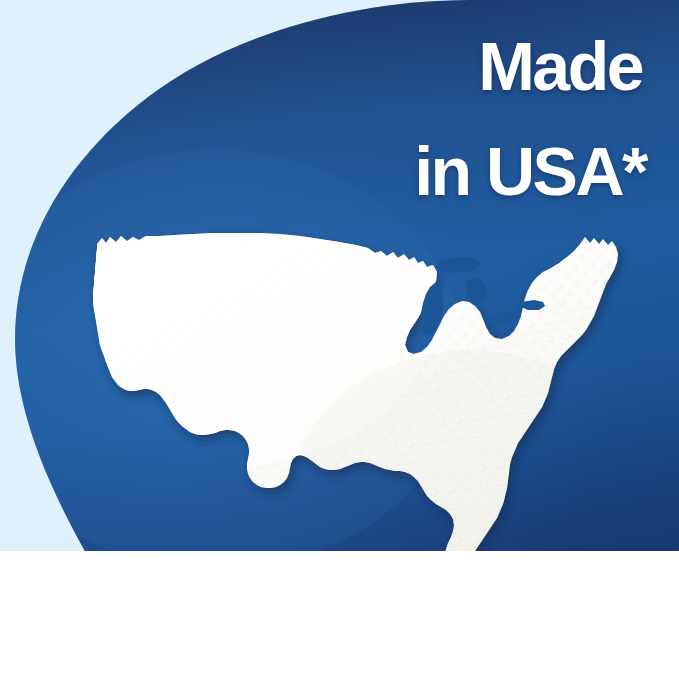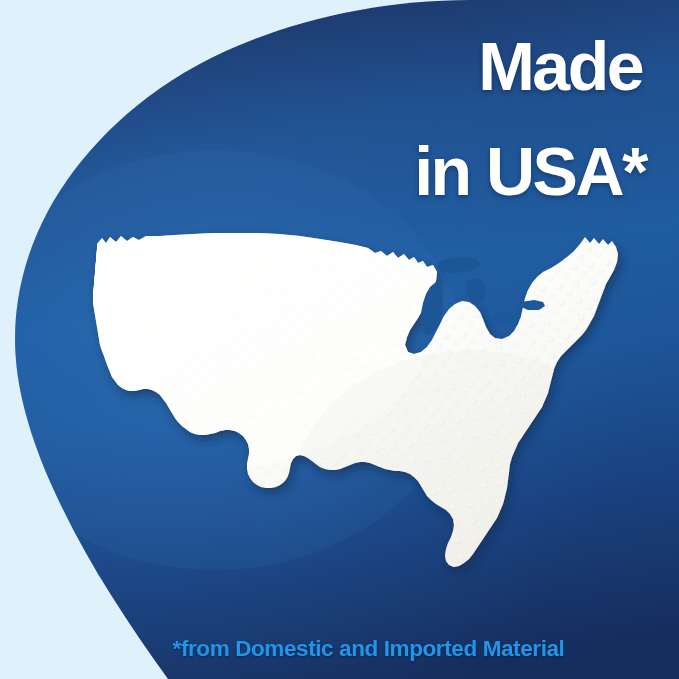--- a/index.html
+++ b/index.html
@@ -7,21 +7,21 @@
     padding: 0;
     background: #ffffff;
   }
   body {
     font-family: "Liberation Sans", sans-serif;
   }
 
   #promo-banner {
     position: relative;
     width: 679px;
-    height: 679px;
+    height: 551px;
     overflow: hidden;
     background: #0f172a;
   }
 
   #bg-pale {
     position: absolute;
     inset: 0;
     background: #DFF1FB;
   }
 
@@ -263,15 +263,14 @@
 
         <path d="M 492,315 L 506,312 L 517,313 L 521,317 L 516,322
                  L 504,324 L 494,322 Z" fill="#1D589A"></path>
 
         <path d="M 521,302 L 534,300 L 543,302 L 545,306 L 539,310
                  L 528,310 L 521,307 Z" fill="#1D589A"></path>
       </g>
     </svg>
   </div>
 
-  <div id="footer-note">*from Domestic and Imported Material</div>
 
 </div>
 
 </body></html>

